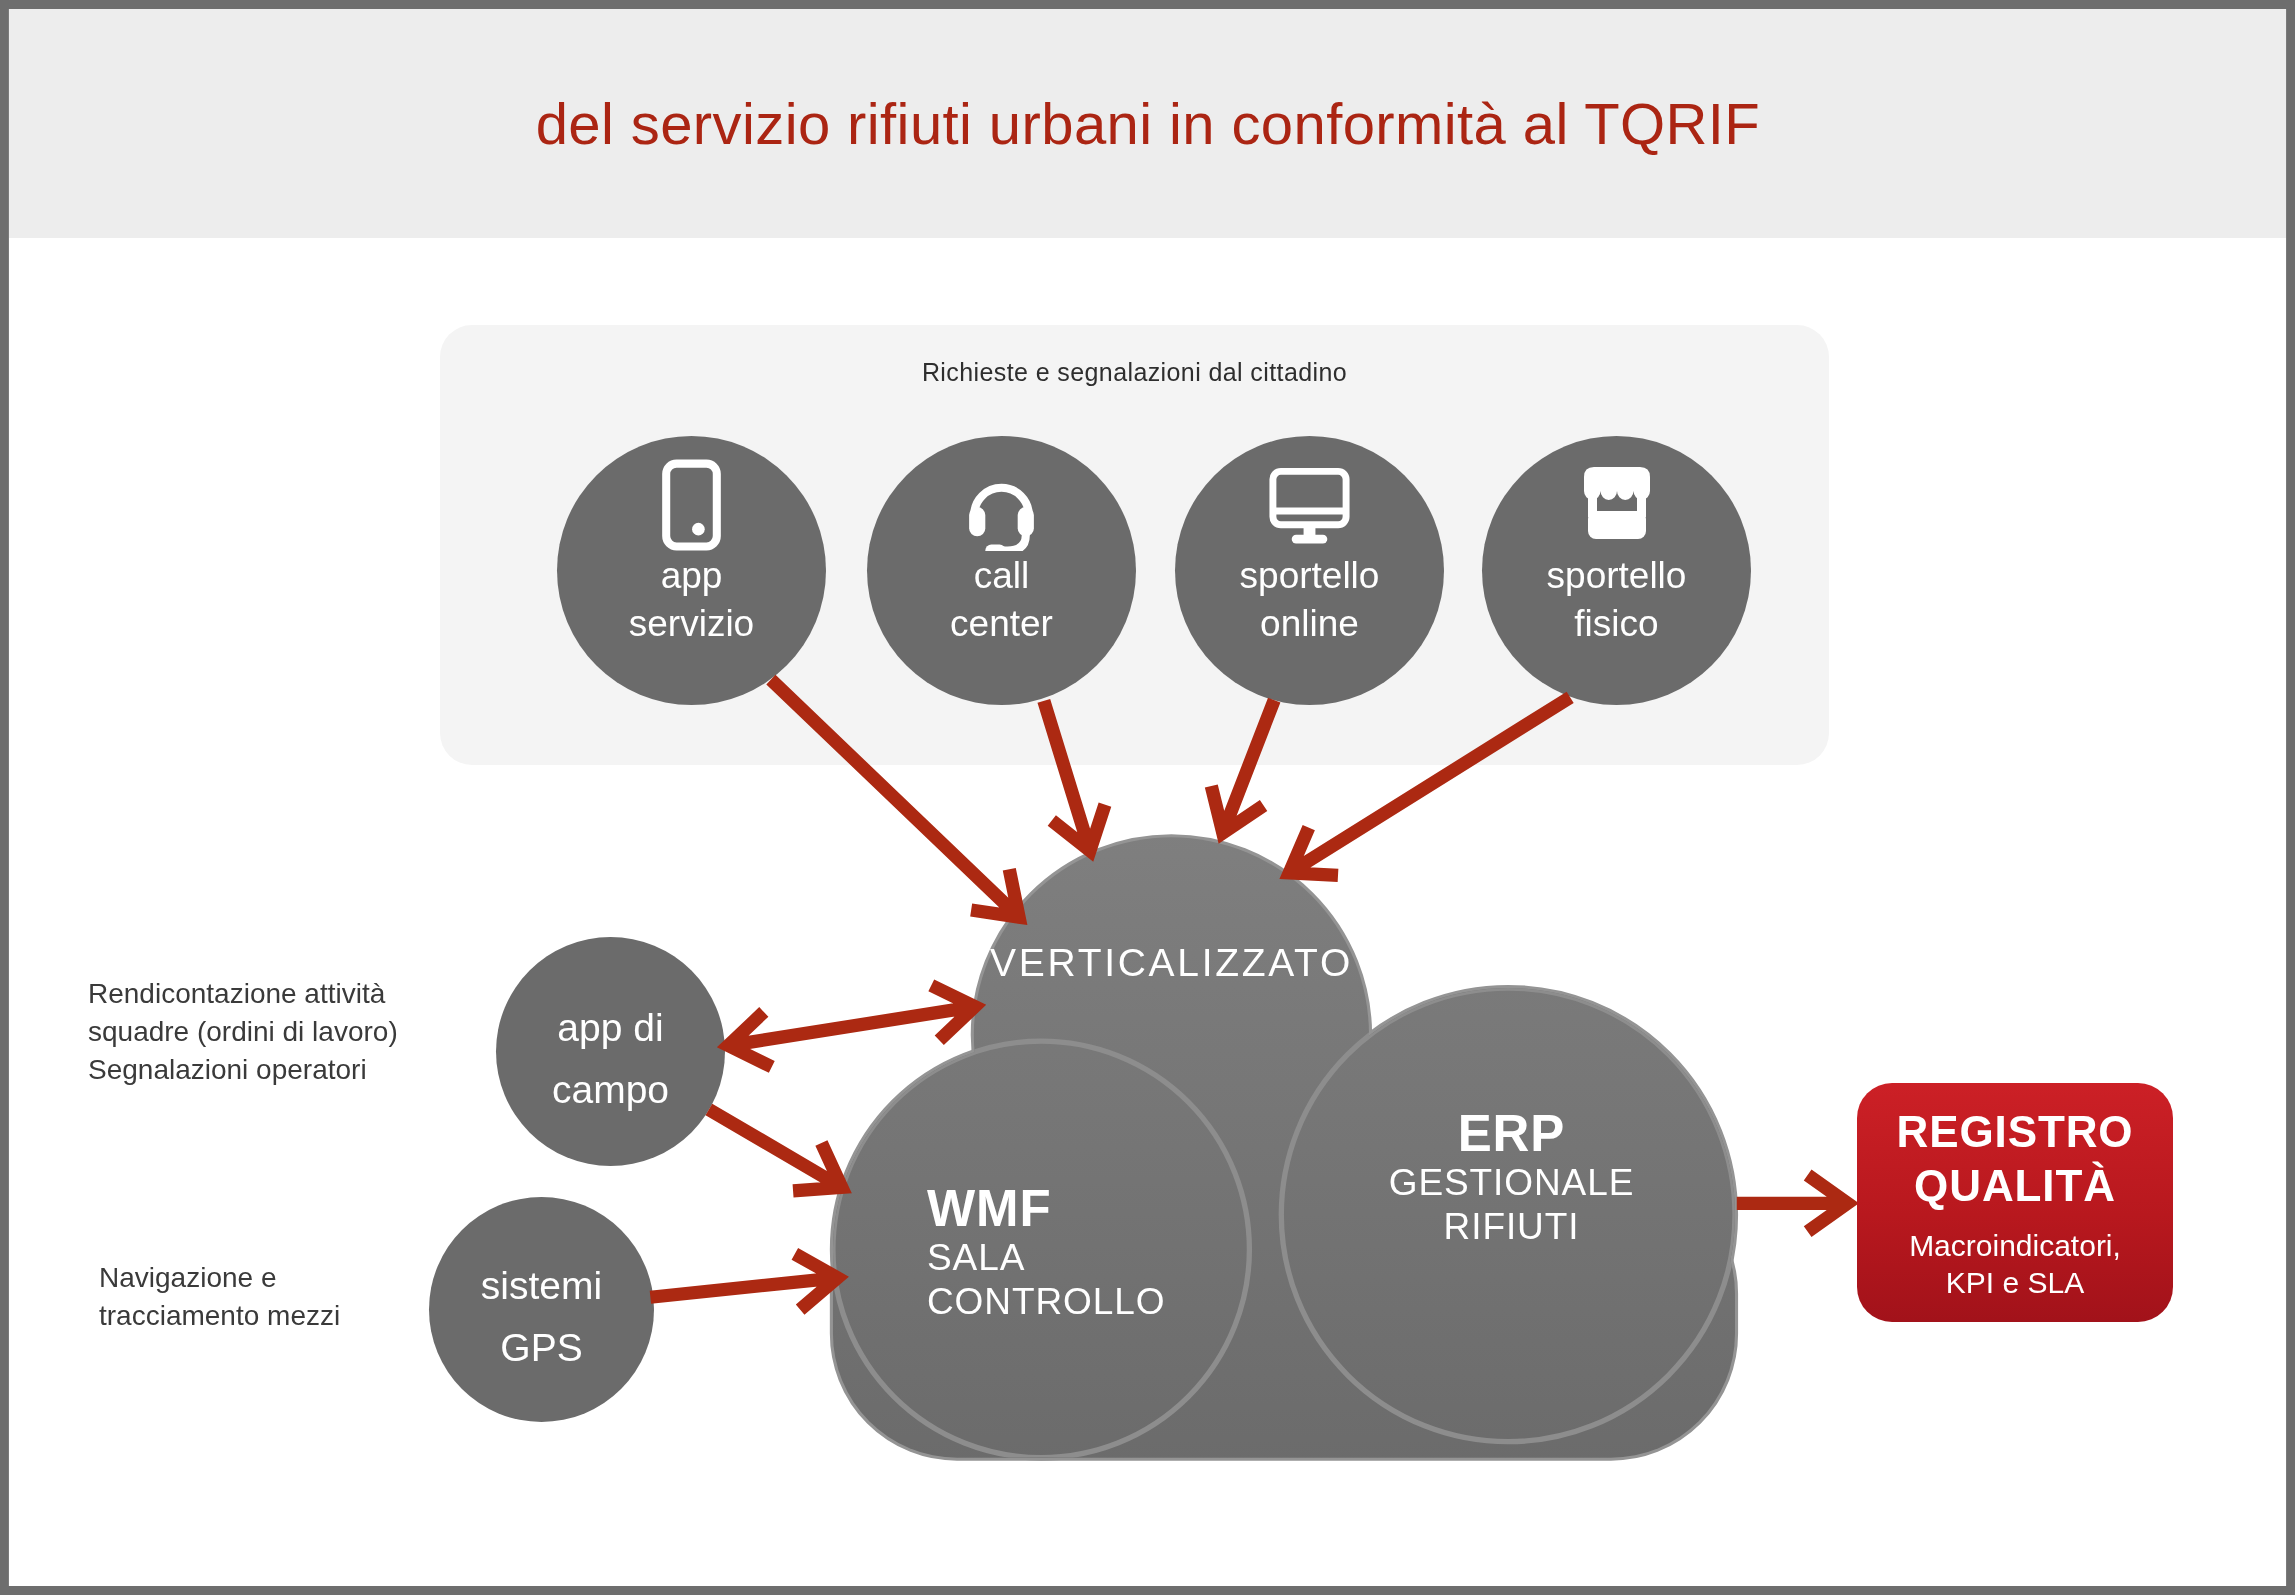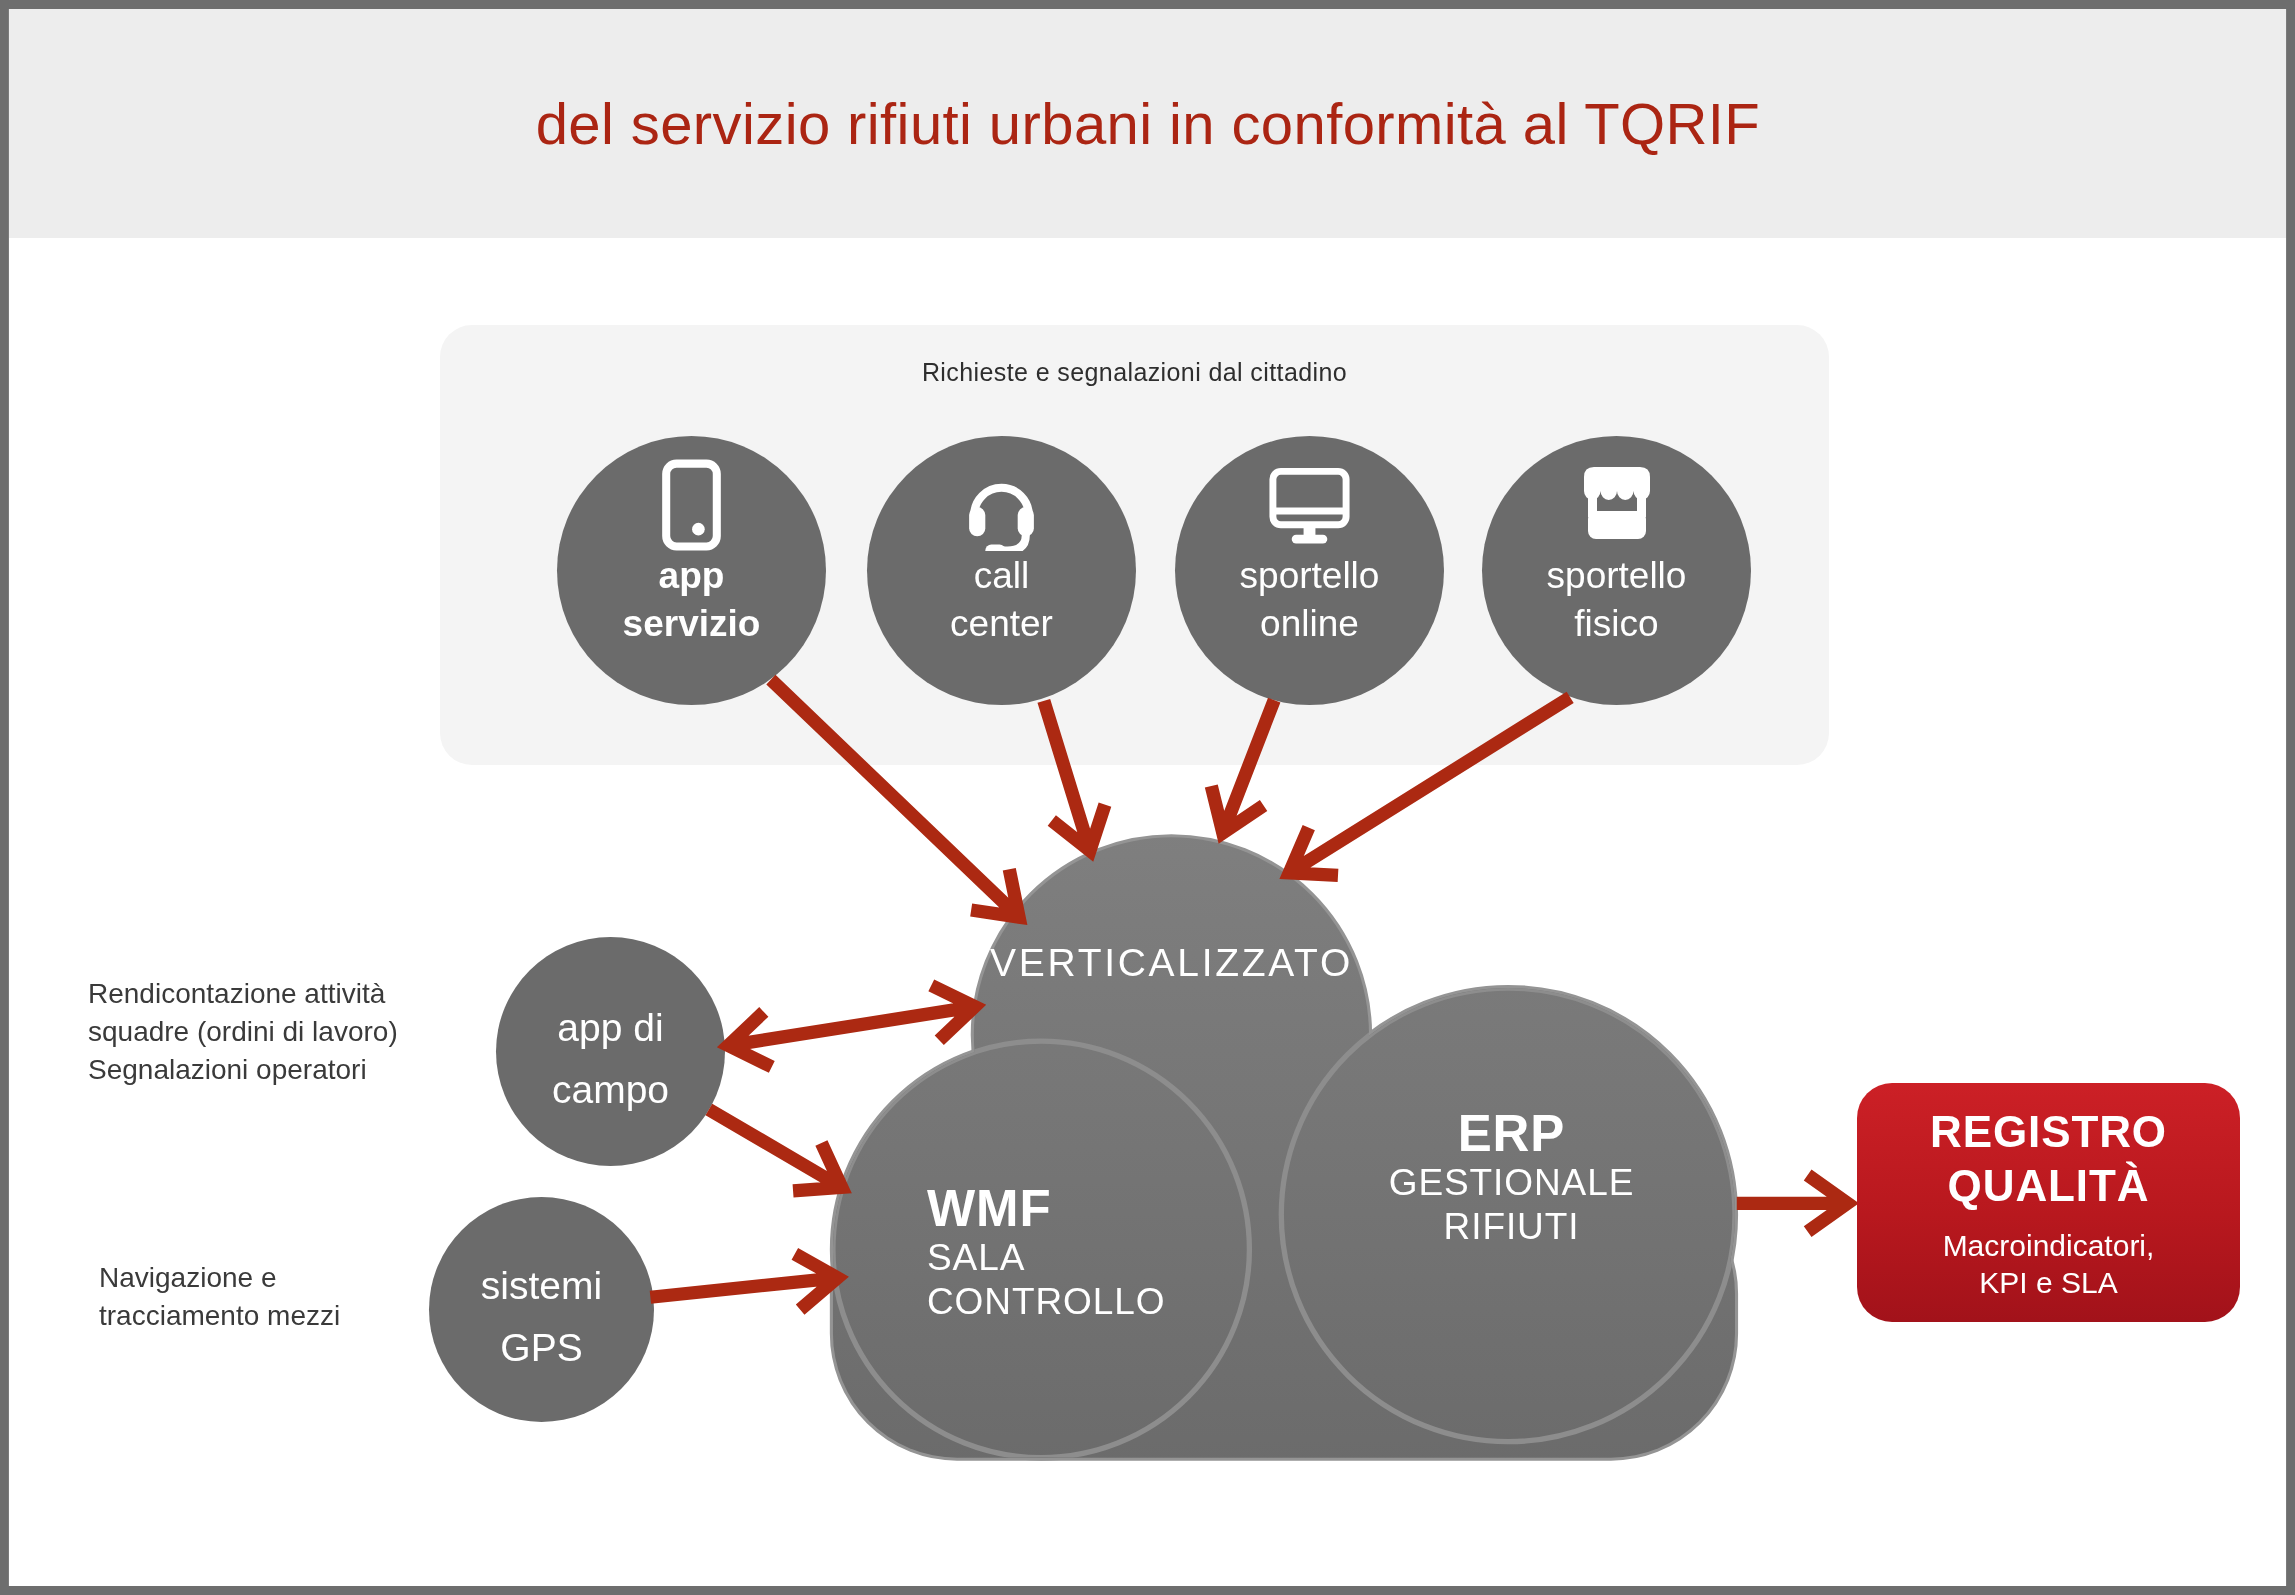--- a/index.html
+++ b/index.html
@@ -28,38 +28,38 @@
   .annotation{position:absolute;color:#3a3a3a;font-size:28px;line-height:38px;}
 
   .cloud-label{position:absolute;color:#ffffff;}
   .cloud-name{font-weight:bold;font-size:51px;line-height:55px;letter-spacing:0.9px;}
   .cloud-sub{font-size:37px;line-height:44px;letter-spacing:0.9px;}
   .crm-label{left:950px;top:941px;width:443px;text-align:center;}
   .crm-label .cloud-sub{font-size:39px;letter-spacing:2.7px;}
   .wmf-label{left:927px;top:1181px;width:372px;text-align:left;}
   .erp-label{left:1334px;top:1106px;width:355px;text-align:center;}
 
-  .output-box{position:absolute;left:1857px;top:1083px;width:383px;height:239px;border-radius:35px;
+  .output-box{position:absolute;left:1857px;top:1083px;width:316px;height:239px;border-radius:35px;
               background:linear-gradient(180deg,#cc2026 0%,#b8181e 55%,#a2121a 100%);
               display:flex;flex-direction:column;align-items:center;justify-content:center;color:#ffffff;}
   .output-title{font-weight:bold;font-size:44px;line-height:54px;letter-spacing:0.9px;}
   .output-sub{font-size:30px;line-height:37px;margin-top:0;}
   .output-gap{height:14px;}
 </style>
 </head>
 <body>
 
 <div class="header">
   <div class="title-line">del servizio rifiuti urbani in conformità al TQRIF</div>
 </div>
 
 <div class="panel"></div>
 <div class="panel-label">Richieste e segnalazioni dal cittadino</div>
 
-<div class="channel" style="left:557px;top:436px;font-weight:bold;">
+<div class="channel" style="left:557px;top:436px;">
   <div class="icon">
     <svg width="69" height="92" viewBox="-30 -40 60 80">
       <rect x="-22" y="-36" width="44" height="72" rx="9" fill="none" stroke="#ffffff" stroke-width="7"></rect>
       <circle cx="6" cy="21" r="5.5" fill="#ffffff"></circle>
     </svg>
   </div>
   <div class="channel-label">app</div>
   <div class="channel-label">servizio</div>
 </div>
 

